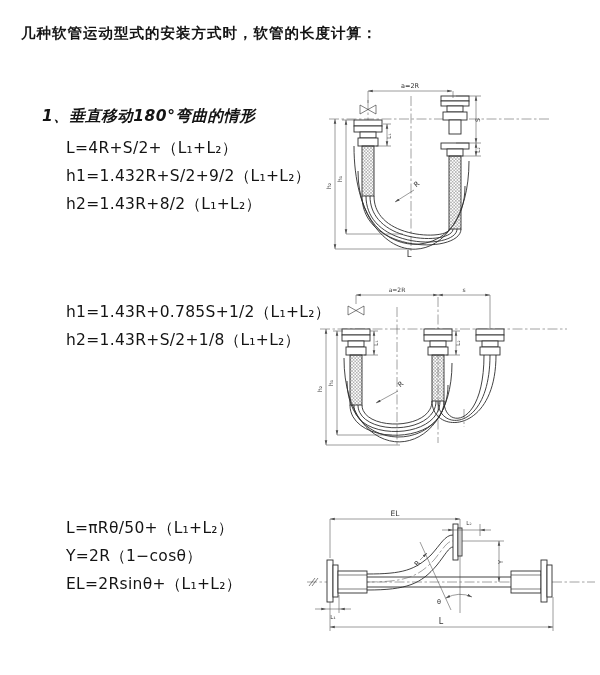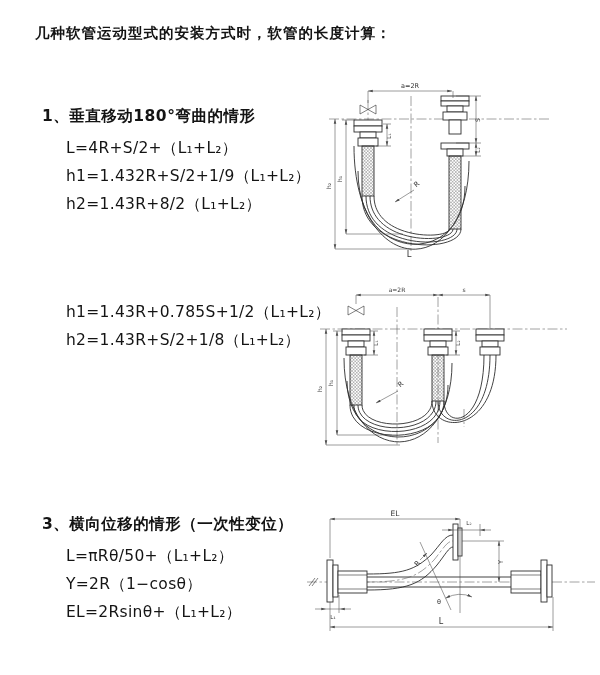--- a/index.html
+++ b/index.html
@@ -1,50 +1,49 @@
 <!DOCTYPE html>
 <html><head>
 <meta charset="utf-8">
 <style>
   html,body{margin:0;padding:0;background:#fff;}
   .page{position:relative;width:600px;height:675px;background:#ffffff;overflow:hidden;
         font-family:"DejaVu Sans","Liberation Sans",sans-serif;color:#141414;}
-  .title{position:absolute;left:35px;top:24px;font-size:14.5px;font-weight:bold;letter-spacing:1px;text-align:right;}
+  .title{position:absolute;left:21px;top:24px;font-size:14.5px;font-weight:bold;letter-spacing:1px;text-align:right;}
   .sec{position:absolute;left:42px;width:300px;}
-  .sec-h{font-size:15.5px;font-weight:bold;letter-spacing:0.5px;margin-bottom:6px;height:22px;}
+  .sec-h{font-size:15.5px;font-weight:bold;letter-spacing:0.5px;margin-bottom:6px;height:22px;font-style:italic;}
   .formula{font-size:15.5px;line-height:28px;height:28px;margin-left:24px;letter-spacing:0.3px;white-space:nowrap;}
   .dia{position:absolute;}
   .dia text{font-family:"DejaVu Sans",sans-serif;fill:#333;}
   .s-main{stroke:#2e2e2e;stroke-width:0.9;fill:none;}
   .s-thin{stroke:#2e2e2e;stroke-width:0.6;fill:none;}
   .s-dim{stroke:#4a4a4a;stroke-width:0.55;fill:none;}
   .s-cl{stroke:#555;stroke-width:0.55;fill:none;stroke-dasharray:10 2.5 2.5 2.5;}
   .f-white{fill:#ffffff;stroke:#2e2e2e;stroke-width:0.9;}
 </style>
 </head>
 <body>
 
 <div class="page">
 
   <div class="title">几种软管运动型式的安装方式时，软管的长度计算：</div>
 
   <div class="sec" style="top:106px;">
     <div class="sec-h">1、垂直移动180°弯曲的情形</div>
     <div class="formula">L=4R+S/2+（L₁+L₂）</div>
-    <div class="formula">h1=1.432R+S/2+1/9（L₁+L₂）</div>
+    <div class="formula">h1=1.432R+S/2+9/2（L₁+L₂）</div>
     <div class="formula">h2=1.43R+8/2（L₁+L₂）</div>
   </div>
 
   <div class="sec" style="top:298px;">
     <div class="formula">h1=1.43R+0.785S+1/2（L₁+L₂）</div>
     <div class="formula">h2=1.43R+S/2+1/8（L₁+L₂）</div>
   </div>
 
   <div class="sec" style="top:514px;">
-    <div class="sec-h">3、横向位移的情形（一次性变位）</div>
     <div class="formula">L=πRθ/50+（L₁+L₂）</div>
     <div class="formula">Y=2R（1−cosθ）</div>
     <div class="formula">EL=2Rsinθ+（L₁+L₂）</div>
   </div>
 
   <svg class="dia" style="left:315px;top:76px;" width="250" height="185" viewBox="0 0 250 185">
     <defs>
       <marker id="m1" viewBox="0 0 12 8" refX="11.5" refY="4" markerWidth="9" markerHeight="6" orient="auto-start-reverse">
         <path d="M0,1 L11.5,4 L0,7 Z" fill="#4a4a4a"></path>
       </marker>

